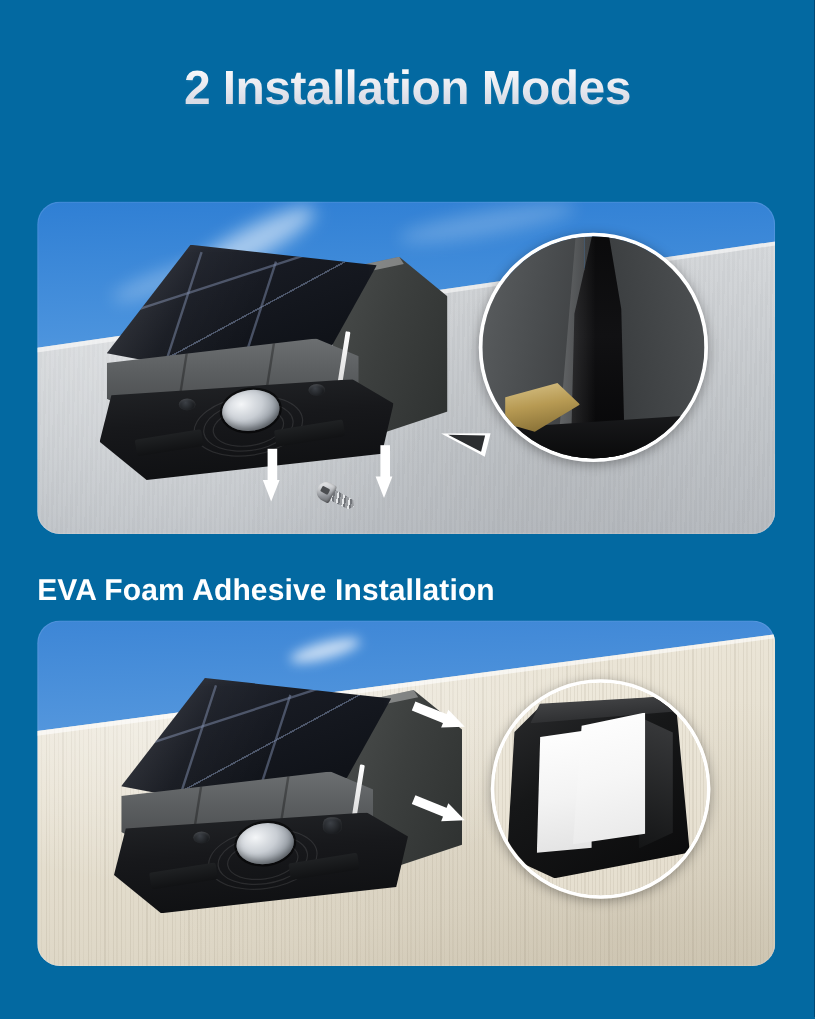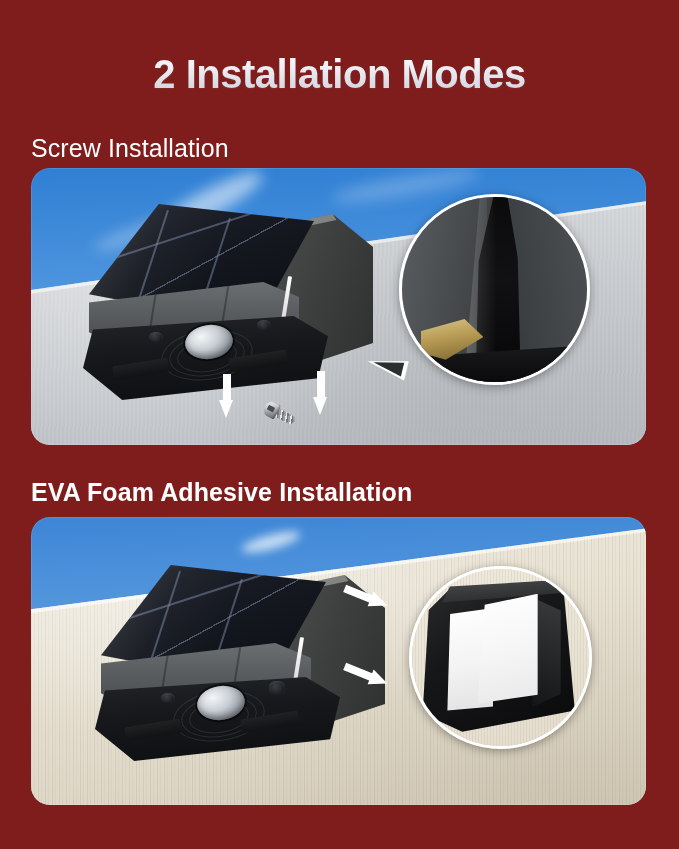--- a/index.html
+++ b/index.html
@@ -10,21 +10,21 @@
     background: #020316;
     font-family: "Liberation Sans", sans-serif;
     overflow: hidden;
     position: relative;
   }
 
   .page {
     width: 679px;
     height: 849px;
     position: relative;
-    background: #7f1d1d;
+    background: #0369a1;
   }
 
   
   .main-title {
     position: absolute;
     top: 52px;
     left: 0;
     width: 679px;
     text-align: center;
     font-size: 40px;
@@ -383,21 +383,20 @@
     pointer-events:none;
   }
 </style>
 </head>
 <body>
 
 <div class="page">
 
   <div class="main-title">2 Installation Modes</div>
 
-  <div class="section-label" id="label-screw">Screw Installation</div>
 
   <div class="panel" id="panel-screw">
     <div class="scene">
 
       <div class="sky"></div>
       <div class="cloud-wisp cw1"></div>
       <div class="cloud-wisp cw2"></div>
       <div class="cloud-wisp cw3"></div>
       <div class="wall-grey"></div>
       <div class="wall-edge-hi"></div>

